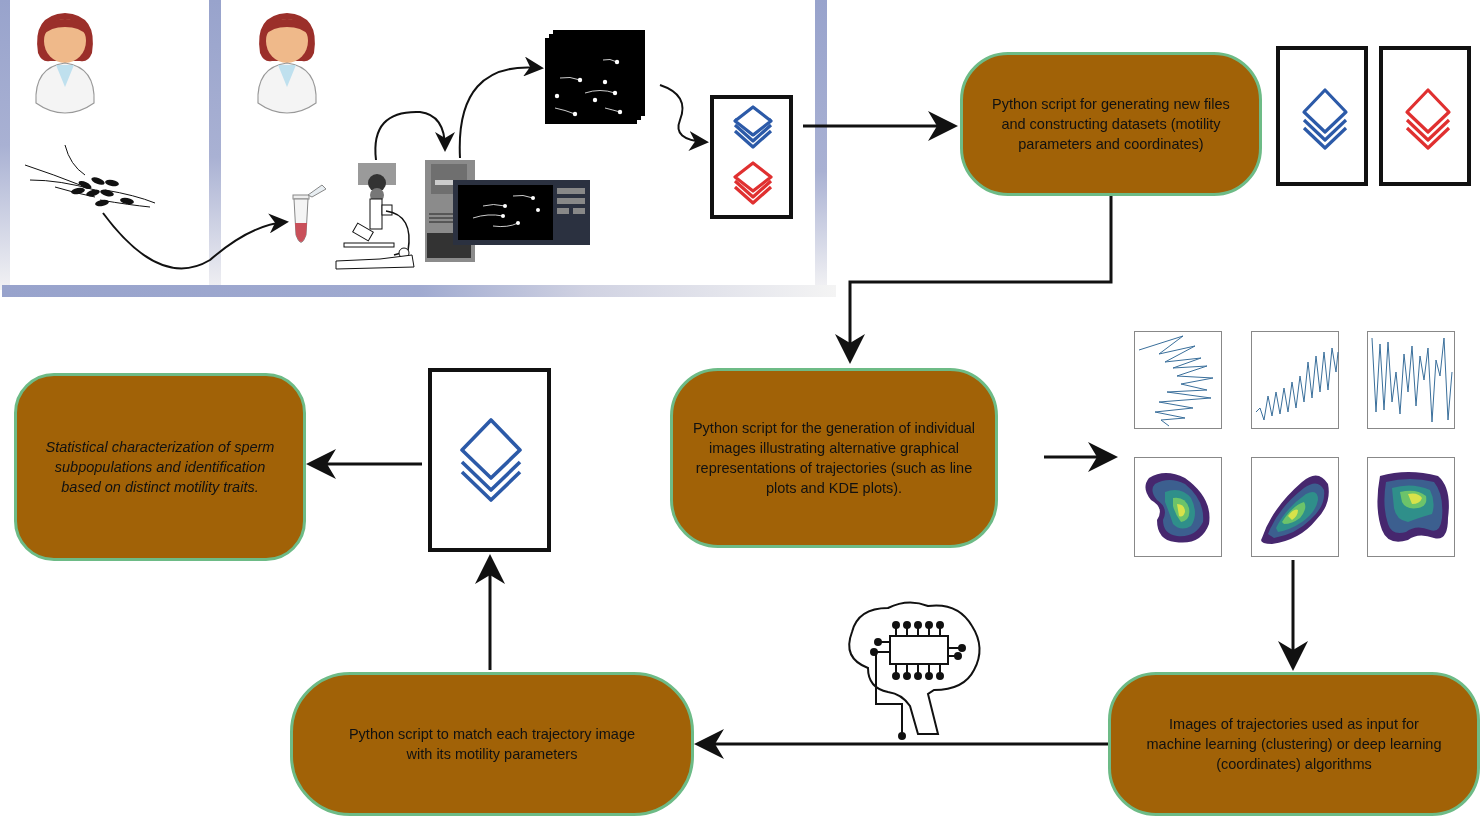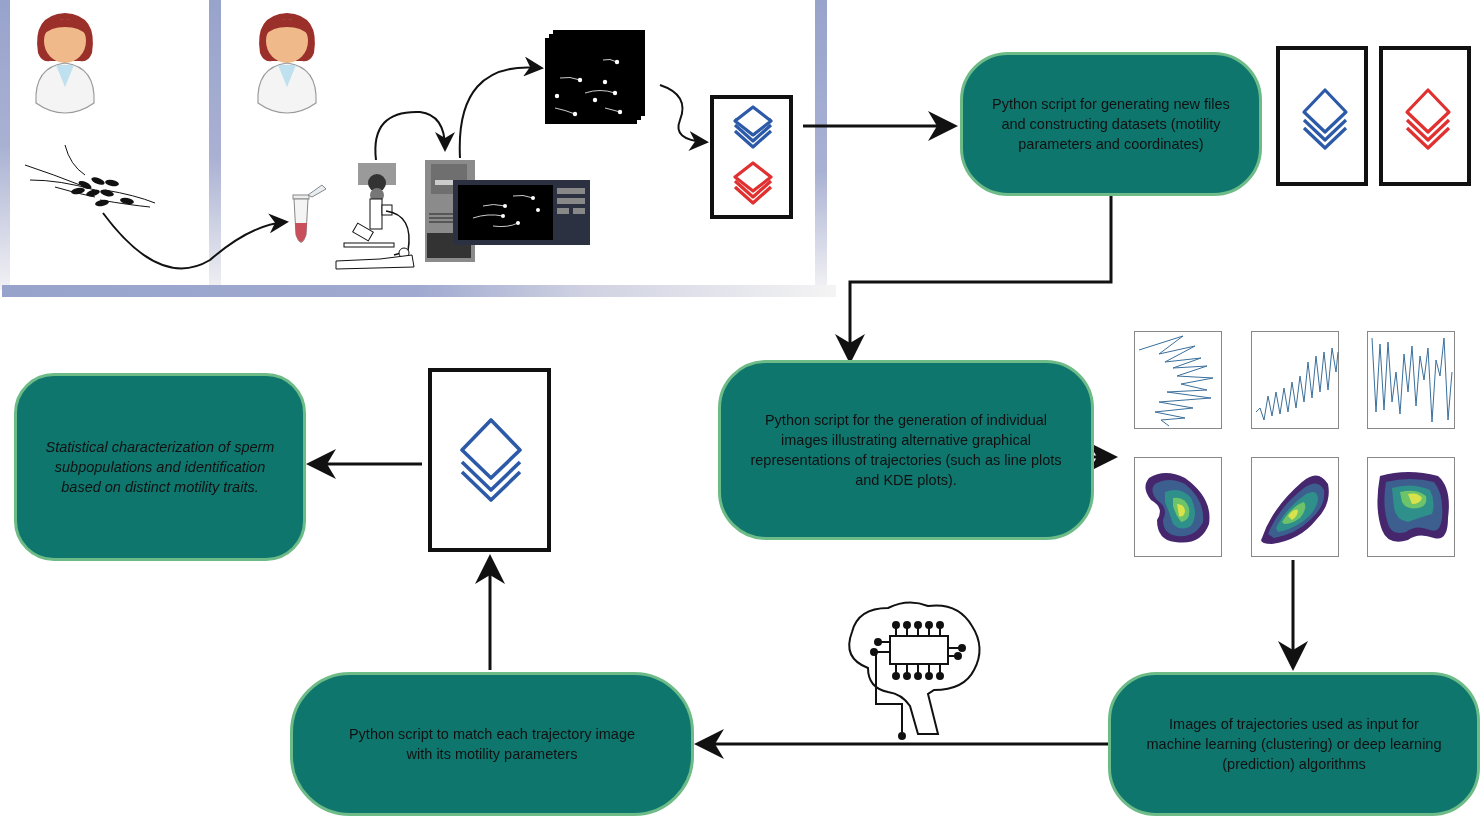--- a/index.html
+++ b/index.html
@@ -1,20 +1,20 @@
 <!DOCTYPE html>
 <html><head>
 <meta charset="utf-8">
 <style>
   html, body { margin:0; padding:0; background:#ffffff; }
   body { width:1481px; height:818px; position:relative; overflow:hidden;
          font-family:"Liberation Sans", sans-serif; }
   .abs { position:absolute; }
   .node {
-    position:absolute; box-sizing:border-box; background:#0f766e;
+    position:absolute; box-sizing:border-box; background:#a16207;
     border:3px solid #6dbb86; border-radius:48px;
     display:flex; align-items:center; justify-content:center; text-align:center;
     font-size:14.5px; line-height:20px; color:#111;
   }
   .node span { display:block; padding:0 6px; }
   .doc { position:absolute; box-sizing:border-box; border:4px solid #111; background:#fff; }
   .panel-bar { position:absolute; }
   svg { position:absolute; overflow:visible; }
   .plot { position:absolute; box-sizing:border-box; border:1px solid #888; background:#fff; }
 </style>
@@ -210,21 +210,21 @@
 <div class="doc" style="left:1379px;top:46px;width:92px;height:140px;">
   <svg style="left:20px;top:36px;" width="50" height="66" viewBox="0 0 50 66">
     <g fill="none" stroke="#e03030" stroke-width="3.2" stroke-linejoin="round">
       <path d="M4 34 L25 54 L46 34"></path>
         <path d="M4 42 L25 62 L46 42"></path>
       <path d="M25 4 L46 26 L25 46 L4 26Z" fill="#fff"></path>
     </g>
   </svg>
 </div>
 
-<div class="node" style="left:670px;top:360px;width:376px;height:180px;margin-left:48px;">
+<div class="node" style="left:670px;top:368px;width:328px;height:180px;">
   <span style="width:330px;">Python script for the generation of individual images illustrating alternative graphical representations of trajectories (such as line plots and KDE plots).</span>
 </div>
 
 <div class="plot" style="left:1134px;top:331px;width:88px;height:98px;">
   <svg style="left:0;top:0;" width="88" height="98" viewBox="0 0 88 98">
     <path d="M4 18 L48 4 L24 22 L60 14 L30 30 L66 26 L38 36 L72 34 L42 44 L78 46 L46 52 L72 58 L32 60 L76 66 L24 70 L58 76 L20 80 L50 86 L26 88 L34 94" fill="none" stroke="#3a6f9b" stroke-width="1"></path>
   </svg>
 </div>
 <div class="plot" style="left:1251px;top:331px;width:88px;height:98px;">
   <svg style="left:0;top:0;" width="88" height="98" viewBox="0 0 88 98">
@@ -259,21 +259,21 @@
   <svg style="left:0;top:0;" width="88" height="100" viewBox="0 0 88 100">
     <path d="M12 18 Q40 10 70 18 Q84 30 80 60 Q80 84 66 80 Q50 74 40 82 Q20 88 14 72 Q6 50 12 18Z" fill="#46276e"></path>
     <path d="M18 24 Q42 18 66 24 Q76 36 74 60 Q72 76 62 72 Q48 66 38 74 Q24 78 20 66 Q14 48 18 24Z" fill="#3c5f8f"></path>
     <path d="M24 30 Q44 24 62 32 Q68 44 64 56 Q50 60 40 64 Q28 62 26 50Z" fill="#2f8f8a"></path>
     <path d="M32 34 Q48 30 58 38 Q60 48 50 50 Q38 52 34 44Z" fill="#6cc36a"></path>
     <path d="M40 36 Q50 34 54 40 Q52 46 44 46Z" fill="#d8e24a"></path>
   </svg>
 </div>
 
 <div class="node" style="left:1108px;top:672px;width:372px;height:144px;">
-  <span style="width:300px;">Images of trajectories used as input for machine learning (clustering) or deep learning (prediction) algorithms</span>
+  <span style="width:300px;">Images of trajectories used as input for machine learning (clustering) or deep learning (coordinates) algorithms</span>
 </div>
 
 <svg style="left:838px;top:598px;" width="150" height="145" viewBox="0 0 150 145">
   <path d="M30 70 Q4 60 14 34 Q20 10 50 10 Q70 0 90 8 Q120 4 134 28 Q148 50 136 72 Q126 92 96 92 L90 96 L100 136 L80 136 L72 108 Q64 96 50 94 Q30 90 30 70Z" fill="#fff" stroke="#111" stroke-width="2"></path>
   <rect x="52" y="38" width="58" height="28" fill="#fff" stroke="#111" stroke-width="2"></rect>
   <g stroke="#111" stroke-width="2" fill="#111">
     <line x1="58" y1="38" x2="58" y2="28"></line>
       <circle cx="58" cy="27" r="3"></circle>
     <line x1="69" y1="38" x2="69" y2="28"></line>
       <circle cx="69" cy="27" r="3"></circle>

